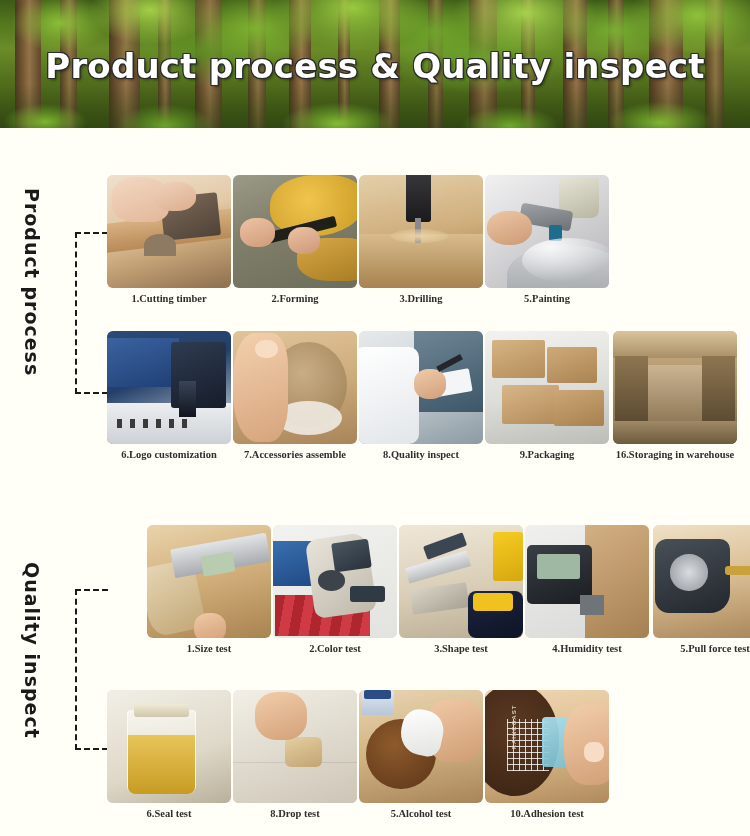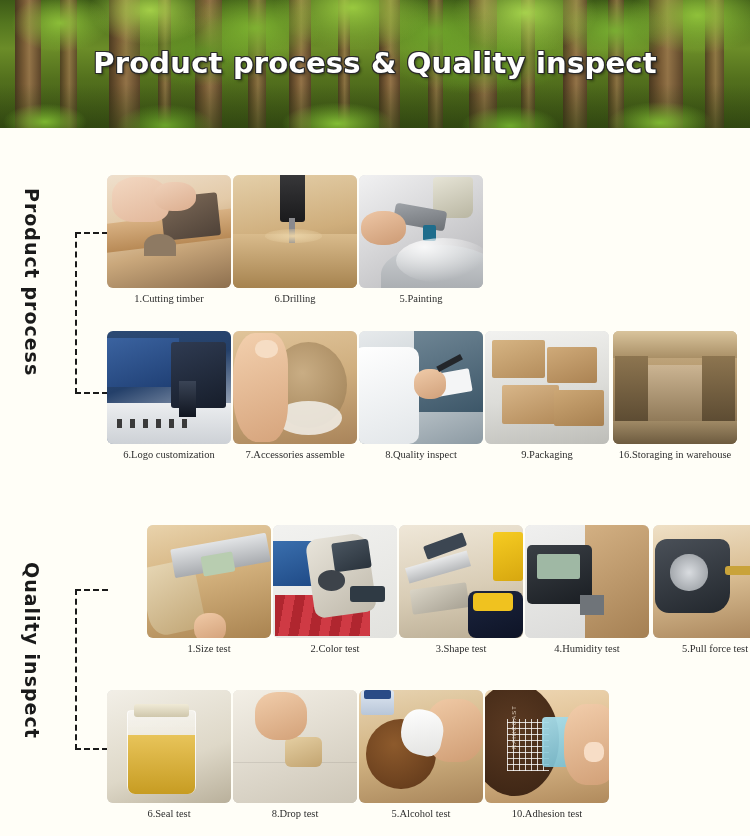--- a/index.html
+++ b/index.html
@@ -50,21 +50,21 @@
       radial-gradient(ellipse 60px 26px at 6% 86%, #7cb630 0%, rgba(124,182,48,0) 70%),
       radial-gradient(ellipse 70px 30px at 22% 94%, #6aa329 0%, rgba(106,163,41,0) 70%),
       radial-gradient(ellipse 80px 30px at 45% 90%, #82bd34 0%, rgba(130,189,52,0) 70%),
       radial-gradient(ellipse 70px 28px at 68% 95%, #6ea92b 0%, rgba(110,169,43,0) 70%),
       radial-gradient(ellipse 75px 30px at 88% 88%, #7db631 0%, rgba(125,182,49,0) 70%),
       linear-gradient(180deg, rgba(40,62,14,0) 0%, rgba(38,58,13,.55) 100%);
   }
   .banner-title {
     position:absolute; left:0; right:0; top:46px; text-align:center;
     font-family:"DejaVu Sans", sans-serif;
-    font-size:29px; font-weight:700; letter-spacing:.2px;
+    font-size:34px; font-weight:700; letter-spacing:.2px;
     color:#ffffff; white-space:nowrap;
     text-shadow:
       -1px -1px 0 #2b2b2b, 1px -1px 0 #2b2b2b,
       -1px  1px 0 #2b2b2b, 1px  1px 0 #2b2b2b,
        0   -1px 0 #2b2b2b, 0    1px 0 #2b2b2b,
       -1px  0   0 #2b2b2b, 1px  0   0 #2b2b2b,
        2px  2px 3px rgba(0,0,0,.45);
   }
 
   
@@ -107,21 +107,21 @@
   }
   .tile .photo { position:absolute; inset:0; }
 
   .tile-caption {
     position:absolute; top:117px; width:124px;
     text-align:center;
     font-family:"Liberation Serif", serif;
     font-size:10.5px; color:#2e2e2e; line-height:13px;
     white-space:nowrap;
   }
-  .cell { position:absolute; top:0; width:101px; height:135px; }
+  .cell { position:absolute; top:0; width:101px; height:135px;font-weight:bold; }
   .cell:nth-child(1) { left:0; }
   .cell:nth-child(2) { left:126px; }
   .cell:nth-child(3) { left:252px; }
   .cell:nth-child(4) { left:378px; }
   .cell:nth-child(5) { left:506px; }
   .cell:nth-child(5) .tile-caption { width:128px; left:-2px; }
   .blob { position:absolute; border-radius:50%; }
   .bar  { position:absolute; }
 
   .ph1 { background:linear-gradient(165deg,#efe0cd 0%,#e3caa8 38%,#caa87c 62%,#8d6f4e 100%); }
@@ -301,28 +301,40 @@
             <div class="bar w2"></div>
           <div class="blob h1"></div>
             <div class="blob h2"></div>
             <div class="bar bl"></div>
         </div>
       </div>
       <div class="tile-caption">1.Cutting timber</div>
     </div>
     <div class="cell">
       <div class="tile">
+        <div class="photo ph2">
+          <div class="blob c1"></div>
+            <div class="blob c2"></div>
+          <div class="bar t1"></div>
+            <div class="blob hh"></div>
+            <div class="blob hh2"></div>
+        </div>
+      </div>
+      <div class="tile-caption">2.Forming</div>
+    </div>
+    <div class="cell">
+      <div class="tile">
         <div class="photo ph3">
           <div class="bar surf"></div>
             <div class="bar drill"></div>
           <div class="bar bit"></div>
             <div class="blob chip"></div>
         </div>
       </div>
-      <div class="tile-caption">6.Drilling</div>
+      <div class="tile-caption">3.Drilling</div>
     </div>
     <div class="cell">
       <div class="tile">
         <div class="photo ph5">
           <div class="bar dome"></div>
             <div class="bar cup"></div>
             <div class="bar gun"></div>
           <div class="bar noz"></div>
             <div class="blob hand"></div>
             <div class="blob mist"></div>

